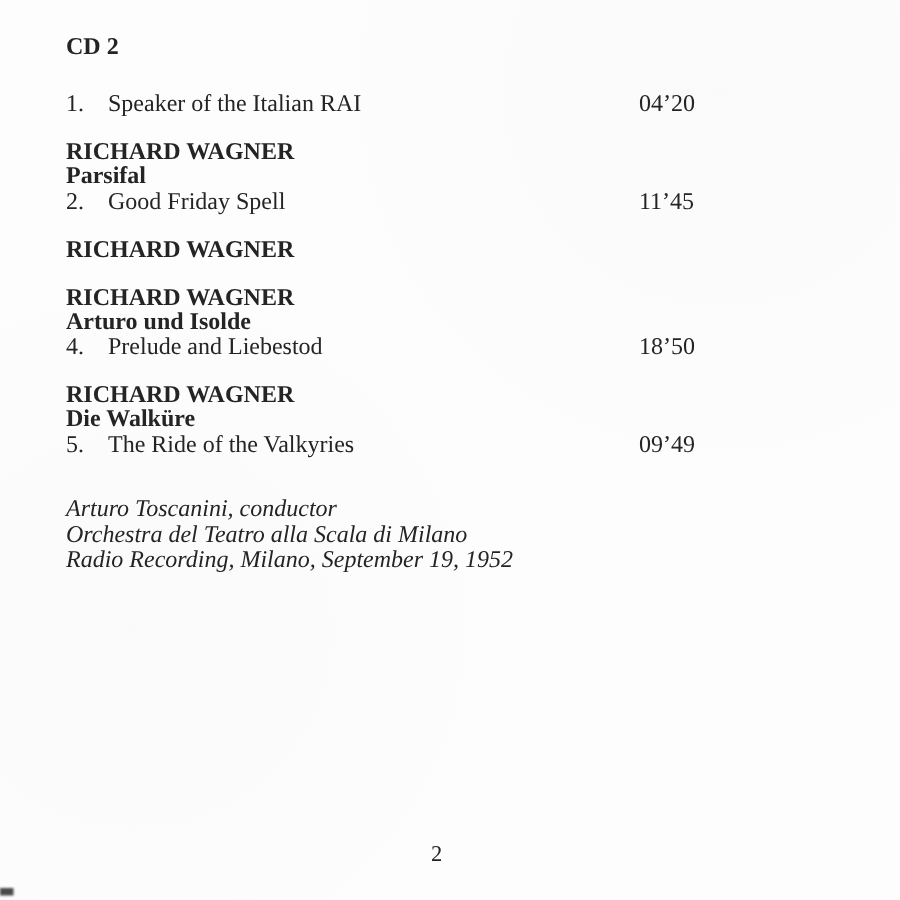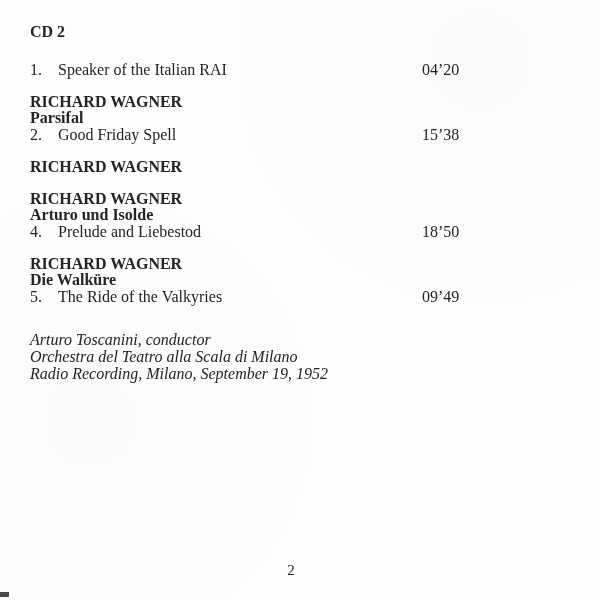--- a/index.html
+++ b/index.html
@@ -13,39 +13,39 @@
     height: 600px;
     box-sizing: border-box;
     background: #fdfdfd;
     background-image:
       radial-gradient(circle at 80% 10%, rgba(0,0,0,0.012), transparent 40%),
       radial-gradient(circle at 15% 70%, rgba(0,0,0,0.012), transparent 40%);
     font-family: "Liberation Serif", "DejaVu Serif", serif;
     font-size: 16px;
     line-height: 16.5px;
     color: #242424;
-    padding: 24px 30px 0 30px;
+    padding: 24px 30px 0 44px;
     overflow: hidden;
   }
   .cd-header {
     font-weight: bold;
     font-size: 16px;
     margin: 0 0 21px 0;
   }
   .track-row {
     position: relative;
     margin-bottom: 15.5px;
   }
   .num {
     display: inline-block;
     width: 28px;
   }
   .dur {
     position: absolute;
-    left: 392px;
+    left: 382px;
     top: 0;
   }
   .group {
     margin-bottom: 15.5px;
   }
   .group .track-row {
     margin-bottom: 0;
   }
   .composer, .work {
     font-weight: bold;
@@ -88,21 +88,21 @@
   <div class="track-row">
     <span class="num">1.</span><span class="title">Speaker of the Italian RAI</span>
     <span class="dur">04’20</span>
   </div>
 
   <div class="group">
     <div class="composer">RICHARD WAGNER</div>
     <div class="work">Parsifal</div>
     <div class="track-row">
       <span class="num">2.</span><span class="title">Good Friday Spell</span>
-      <span class="dur">15’38</span>
+      <span class="dur">11’45</span>
     </div>
   </div>
 
   <div class="group">
     <div class="composer">RICHARD WAGNER</div>
   </div>
 
   <div class="group">
     <div class="composer">RICHARD WAGNER</div>
     <div class="work">Arturo und Isolde</div>

